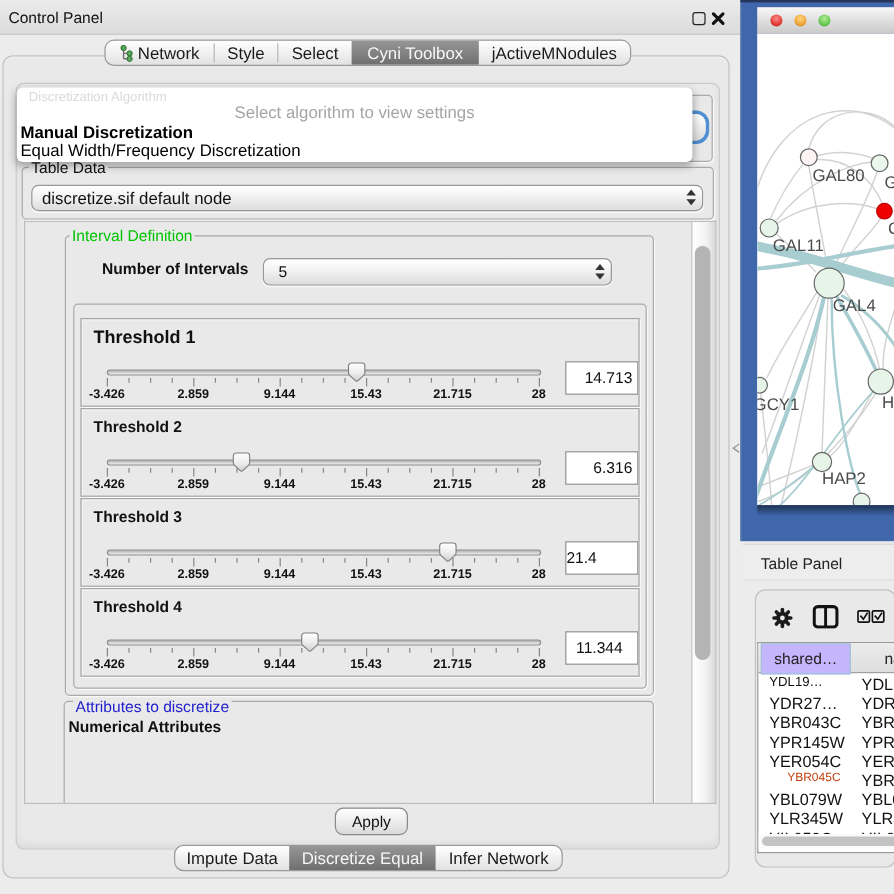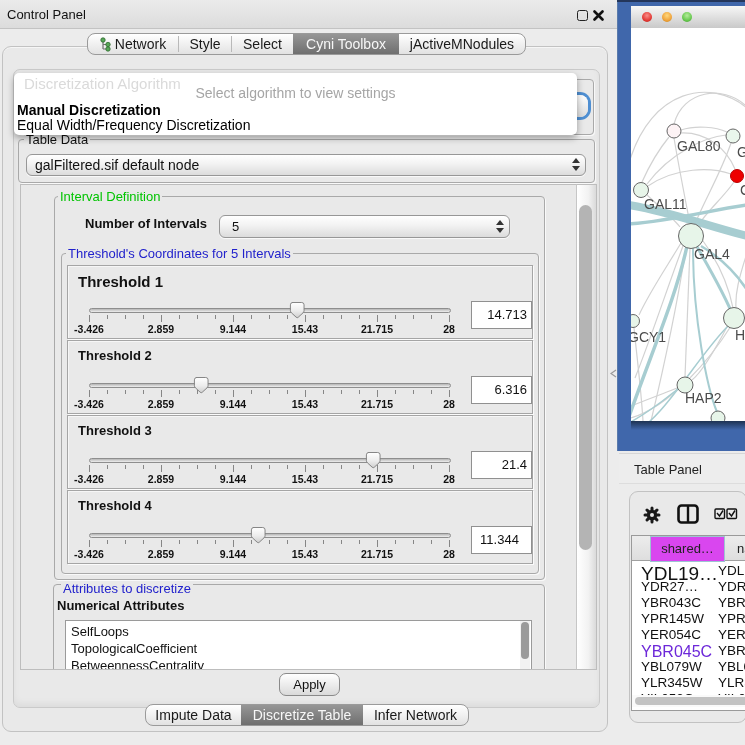--- a/index.html
+++ b/index.html
@@ -25,21 +25,20 @@
     <div class="gbox" style="left:33px;top:11px;width:489px;height:382px"></div>
     <div class="grouptitle" style="left:37px;top:5px;color:#00c400">Interval Definition</div>
     <div class="abs" style="left:64px;top:31px;font-size:13px;font-weight:bold;color:#111">Number of Intervals</div>
     <div class="combo" style="left:198px;top:30px;width:289px;height:21px"></div>
     <div class="abs" style="left:211px;top:34px;font-size:13px;color:#111">5</div>
     <svg class="abs" style="left:474px;top:34px" width="10" height="15" viewBox="0 0 10 15">
 <path d="M5 1 L9 6 L1 6 Z" fill="#333"></path>
       <path d="M5 14 L9 9 L1 9 Z" fill="#333"></path>
     </svg>
     <div class="gbox" style="left:40px;top:68px;width:476px;height:319px"></div>
-    <div class="grouptitle" style="left:45px;top:62px;color:#2222cc">Threshold's Coordinates for 5 Intervals</div>
     <div class="abs" style="left:46px;top:80px;width:464px;height:72px;border:1px solid #a5a5a5;box-shadow:1px 1px 0 rgba(255,255,255,.8), inset 1px 1px 0 rgba(255,255,255,.6)">
       <div class="abs" style="left:10px;top:7px;font-size:15px;font-weight:bold;color:#111">Threshold 1</div>
       <div class="abs" style="left:21px;top:42px;width:360px;height:3px;border:1px solid #8e8e8e;border-radius:2.5px;background:linear-gradient(#b5b5b5,#efefef)"></div>
       <svg class="abs" style="left:0;top:49px" width="464" height="9" viewBox="0 0 464 9">
         <line x1="21.5" y1="0" x2="21.5" y2="7" stroke="#868686" stroke-width="1"></line>
         <line x1="39.5" y1="0" x2="39.5" y2="4" stroke="#868686" stroke-width="1"></line>
         <line x1="57.5" y1="0" x2="57.5" y2="4" stroke="#868686" stroke-width="1"></line>
         <line x1="75.5" y1="0" x2="75.5" y2="4" stroke="#868686" stroke-width="1"></line>
         <line x1="93.5" y1="0" x2="93.5" y2="7" stroke="#868686" stroke-width="1"></line>
         <line x1="111.5" y1="0" x2="111.5" y2="4" stroke="#868686" stroke-width="1"></line>
@@ -156,21 +155,21 @@
       <svg class="abs" style="left:297px;top:35px" width="16" height="19" viewBox="0 0 17 20">
 <defs>
           <linearGradient id="thg415" x1="0" y1="0" x2="0" y2="1">
             <stop offset="0" stop-color="#ffffff"></stop>
             <stop offset=".55" stop-color="#ececec"></stop>
             <stop offset="1" stop-color="#cfcfcf"></stop>
           </linearGradient>
         </defs>
 <path d="M3.5 1.5 h10 a2.5 2.5 0 0 1 2.5 2.5 v6.2 a3 3 0 0 1 -1.1 2.3 l-5 4.6 a1.6 1.6 0 0 1 -2.3 0 l-5 -4.6 a3 3 0 0 1 -1.1 -2.3 v-6.2 a2.5 2.5 0 0 1 2.5 -2.5 z" fill="url(#thg415)" stroke="#7e7e7e" stroke-width="1"></path>
       </svg>
-      <div class="abs" style="left:403px;top:35px;width:55px;height:26px;background:#fff;border:1px solid #909090;font-size:13px;color:#111;text-align:right;line-height:26px;padding-right:4px">21.4</div>
+      <div class="abs" style="left:403px;top:35px;width:55px;height:26px;background:#fff;border:1px solid #909090;font-size:13px;color:#111;text-align:left;line-height:26px;padding-right:4px">21.4</div>
     </div>
     <div class="abs" style="left:46px;top:305px;width:464px;height:72px;border:1px solid #a5a5a5;box-shadow:1px 1px 0 rgba(255,255,255,.8), inset 1px 1px 0 rgba(255,255,255,.6)">
       <div class="abs" style="left:10px;top:7px;font-size:13px;font-weight:bold;color:#111">Threshold 4</div>
       <div class="abs" style="left:21px;top:42px;width:360px;height:3px;border:1px solid #8e8e8e;border-radius:2.5px;background:linear-gradient(#b5b5b5,#efefef)"></div>
       <svg class="abs" style="left:0;top:49px" width="464" height="9" viewBox="0 0 464 9">
         <line x1="21.5" y1="0" x2="21.5" y2="7" stroke="#868686" stroke-width="1"></line>
         <line x1="39.5" y1="0" x2="39.5" y2="4" stroke="#868686" stroke-width="1"></line>
         <line x1="57.5" y1="0" x2="57.5" y2="4" stroke="#868686" stroke-width="1"></line>
         <line x1="75.5" y1="0" x2="75.5" y2="4" stroke="#868686" stroke-width="1"></line>
         <line x1="93.5" y1="0" x2="93.5" y2="7" stroke="#868686" stroke-width="1"></line>
@@ -205,38 +204,31 @@
             <stop offset="1" stop-color="#cfcfcf"></stop>
           </linearGradient>
         </defs>
 <path d="M3.5 1.5 h10 a2.5 2.5 0 0 1 2.5 2.5 v6.2 a3 3 0 0 1 -1.1 2.3 l-5 4.6 a1.6 1.6 0 0 1 -2.3 0 l-5 -4.6 a3 3 0 0 1 -1.1 -2.3 v-6.2 a2.5 2.5 0 0 1 2.5 -2.5 z" fill="url(#thg490)" stroke="#7e7e7e" stroke-width="1"></path>
       </svg>
       <div class="abs" style="left:403px;top:35px;width:55px;height:26px;background:#fff;border:1px solid #909090;font-size:13px;color:#111;text-align:center;line-height:26px;padding-right:4px">11.344</div>
     </div>
     <div class="gbox" style="left:32px;top:399px;width:490px;height:120px"></div>
     <div class="grouptitle" style="left:40px;top:397px;color:#2222cc">Attributes to discretize</div>
     <div class="abs" style="left:36px;top:413px;font-size:13px;font-weight:bold;color:#111">Numerical Attributes</div>
-    <div class="abs" style="left:44px;top:435px;width:465px;height:60px;background:#fff;border:1px solid #9a9a9a;border-bottom:none">
-      <div class="abs" style="left:5px;top:3px;font-size:13px;color:#111">SelfLoops</div>
-      <div class="abs" style="left:5px;top:20px;font-size:13px;color:#111">TopologicalCoefficient</div>
-      <div class="abs" style="left:5px;top:37px;font-size:13px;color:#111">BetweennessCentrality</div>
-      <div class="abs" style="right:1px;top:0;width:10px;height:60px;background:#f2f2f2"></div>
-      <div class="abs" style="right:2px;top:1px;width:8px;height:37px;background:#9a9a9a;border-radius:4px"></div>
-    </div>
   </div>
 <div class="abs" style="left:576px;top:184px;width:19px;height:484px;background:linear-gradient(90deg,#ffffff,#f2f2f2 60%,#dadada);border:1px solid #bdbdbd;border-left:1px solid #c6c6c6"></div>
 <div class="abs" style="left:579px;top:205px;width:13px;height:345px;background:#b4b4b4;border-radius:7px"></div>
 
 <div class="gbox" style="left:18px;top:79px;width:574px;height:54px;border-radius:4px"></div>
 <div class="abs" style="left:300px;top:95px;width:288px;height:22px;border-radius:8px;background:linear-gradient(#fff,#dcdcdc);box-shadow:0 0 0 3px #4f8fd2"></div>
 
 <div class="gbox" style="left:18px;top:139px;width:575px;height:42px"></div>
 <div class="grouptitle" style="left:24px;top:133px;color:#111">Table Data</div>
 <div class="combo" style="left:26px;top:154px;width:558px;height:20px"></div>
-<div class="abs" style="left:35px;top:157px;font-size:14px;color:#111">galFiltered.sif default node</div>
+<div class="abs" style="left:35px;top:157px;font-size:14px;color:#111">discretize.sif default node</div>
 <svg class="abs" style="left:571px;top:157px" width="10" height="15" viewBox="0 0 10 15">
     <path d="M5 1 L9 6 L1 6 Z" fill="#333"></path>
     <path d="M5 14 L9 9 L1 9 Z" fill="#333"></path>
   </svg>
 
 <div class="abs" style="left:87px;top:33px;width:437px;height:20px;border:1px solid #9a9a9a;border-radius:8px;background:linear-gradient(#ffffff,#e2e2e2);overflow:hidden">
  <div class="tab" style="left:0;width:90px"><svg width="11" height="15" viewBox="0 0 11 15" style="margin-right:4px">
         <path d="M3 4 V12 M3 7.5 H7 M3 12 H7" stroke="#707070" stroke-width="1.2" fill="none"></path>
         <circle cx="3" cy="3" r="2.2" fill="#58a758" stroke="#2f6b2f" stroke-width=".8"></circle>
         <circle cx="8" cy="7.5" r="2.2" fill="#58a758" stroke="#2f6b2f" stroke-width=".8"></circle>
@@ -246,26 +238,26 @@
  <div class="tab" style="left:91px;width:52px">Style</div>
  <div class="abs" style="left:143px;top:2px;width:1px;height:16px;background:#b9b9b9"></div>
  <div class="tab" style="left:144px;width:61px">Select</div>
  <div class="tab seldark" style="left:205px;width:106px">Cyni Toolbox</div>
  <div class="tab" style="left:311px;width:126px">jActiveMNodules</div>
 </div>
 
 <div class="abs" style="left:279px;top:673px;width:59px;height:21px;border:1px solid #8a8a8a;border-radius:7px;background:linear-gradient(#ffffff,#dadada);font-size:13px;color:#111;text-align:center;line-height:21px">Apply</div>
 <div class="abs" style="left:145px;top:704px;width:322px;height:20px;border:1px solid #9a9a9a;border-radius:8px;background:linear-gradient(#ffffff,#e2e2e2);overflow:hidden">
  <div class="tab" style="left:0;width:95px">Impute Data</div>
- <div class="tab seldark" style="left:95px;width:122px">Discretize Table</div>
+ <div class="tab seldark" style="left:95px;width:122px">Discretize Equal</div>
  <div class="tab" style="left:217px;width:105px">Infer Network</div>
 </div>
 
 <div class="abs" style="left:14px;top:73px;width:563px;height:62px;background:#fff;border-radius:5px;box-shadow:0 3px 7px rgba(0,0,0,.35);"></div>
-<div class="abs" style="left:24px;top:75px;font-size:15px;color:#dadada;background:transparent">Discretization Algorithm</div>
+<div class="abs" style="left:24px;top:75px;font-size:11px;color:#dadada;background:transparent">Discretization Algorithm</div>
 <div class="abs" style="left:14px;top:85px;width:563px;text-align:center;font-size:14px;color:#a5a5a5">Select algorithm to view settings</div>
 <div class="abs" style="left:17px;top:102px;font-size:14px;font-weight:bold;color:#000">Manual Discretization</div>
 <div class="abs" style="left:17px;top:117px;font-size:14px;color:#000">Equal Width/Frequency Discretization</div>
 <svg class="abs" style="left:610px;top:369px" width="7" height="9" viewBox="0 0 7 9">
     <path d="M6 1 L1 4.5 L6 8" stroke="#9a9a9a" stroke-width="1.2" fill="none"></path>
   </svg>
 <div class="abs" style="left:617px;top:0;width:128px;height:449px;background:#4067ab;border-top:2px solid #24365a;box-shadow:inset 1px 0 0 #5a7bab"></div>
 
 <div class="abs" style="left:631px;top:6px;width:114px;height:22px;background:linear-gradient(#f7f7f7,#c9c9c9);border-bottom:1px solid #909090">
  <div class="abs" style="left:11px;top:11px;width:10px;height:10px;border-radius:50%;background:radial-gradient(circle at 50% 35%,#f98e8a,#e33a35 60%,#b01a16);margin-top:-5px"></div>
@@ -360,33 +352,33 @@
 <svg class="abs" style="left:714px;top:508px" width="24" height="12" viewBox="0 0 24 12">
  <g fill="none" stroke="#111" stroke-width="1.4">
   <rect x="1" y="1" width="9.5" height="9.5" rx="1"></rect>
   <rect x="13" y="1" width="9.5" height="9.5" rx="1"></rect>
   <path d="M3 5 L5.5 8 L9 2.5"></path>
       <path d="M15 5 L17.5 8 L21 2.5"></path>
  </g>
 </svg>
 <div class="abs" style="left:631px;top:535px;width:114px;height:174px;background:#fff;border:1px solid #9a9a9a;border-right:none;overflow:hidden">
     <div class="abs" style="left:0;top:0;width:114px;height:24px;background:linear-gradient(#ececec,#dedede);border-bottom:1px solid #a0a0a0"></div>
-    <div class="abs" style="left:18px;top:0;width:73px;height:24px;background:#d946ef;border:1px solid #9ec4d2;font-size:13px;color:#222;text-align:center;line-height:24px">shared…</div>
+    <div class="abs" style="left:2px;top:0;width:73px;height:24px;background:#c4b5fd;border:1px solid #9ec4d2;font-size:13px;color:#222;text-align:center;line-height:24px">shared…</div>
     <div class="abs" style="left:105px;top:5px;font-size:13px;color:#222">na</div>
-    <div class="abs" style="left:9px;top:27px;font-size:19px;color:#111">YDL19…</div>
+    <div class="abs" style="left:9px;top:27px;font-size:11px;color:#111">YDL19…</div>
     <div class="abs" style="left:86px;top:27px;font-size:13.5px;color:#111">YDL1</div>
     <div class="abs" style="left:9px;top:43px;font-size:13.5px;color:#111">YDR27…</div>
     <div class="abs" style="left:86px;top:43px;font-size:13.5px;color:#111">YDR2</div>
     <div class="abs" style="left:9px;top:59px;font-size:13.5px;color:#111">YBR043C</div>
     <div class="abs" style="left:86px;top:59px;font-size:13.5px;color:#111">YBR0</div>
     <div class="abs" style="left:9px;top:75px;font-size:13.5px;color:#111">YPR145W</div>
     <div class="abs" style="left:86px;top:75px;font-size:13.5px;color:#111">YPR1</div>
     <div class="abs" style="left:9px;top:91px;font-size:13.5px;color:#111">YER054C</div>
     <div class="abs" style="left:86px;top:91px;font-size:13.5px;color:#111">YER0</div>
-    <div class="abs" style="left:9px;top:107px;font-size:16px;color:#6d28d9">YBR045C</div>
+    <div class="abs" style="left:24px;top:107px;font-size:10px;color:#c2410c">YBR045C</div>
     <div class="abs" style="left:86px;top:107px;font-size:13.5px;color:#111">YBR0</div>
     <div class="abs" style="left:9px;top:123px;font-size:13.5px;color:#111">YBL079W</div>
     <div class="abs" style="left:86px;top:123px;font-size:13.5px;color:#111">YBL0</div>
     <div class="abs" style="left:9px;top:139px;font-size:13.5px;color:#111">YLR345W</div>
     <div class="abs" style="left:86px;top:139px;font-size:13.5px;color:#111">YLR3</div>
     <div class="abs" style="left:9px;top:155px;font-size:13.5px;color:#111">YIL053C</div>
     <div class="abs" style="left:86px;top:155px;font-size:13.5px;color:#111">YIL0</div>
     <div class="abs" style="left:0;top:159px;width:114px;height:12px;background:#fafafa"></div>
     <div class="abs" style="left:3px;top:161px;width:120px;height:8px;background:#c3c3c3;border-radius:4px"></div>
   </div>

